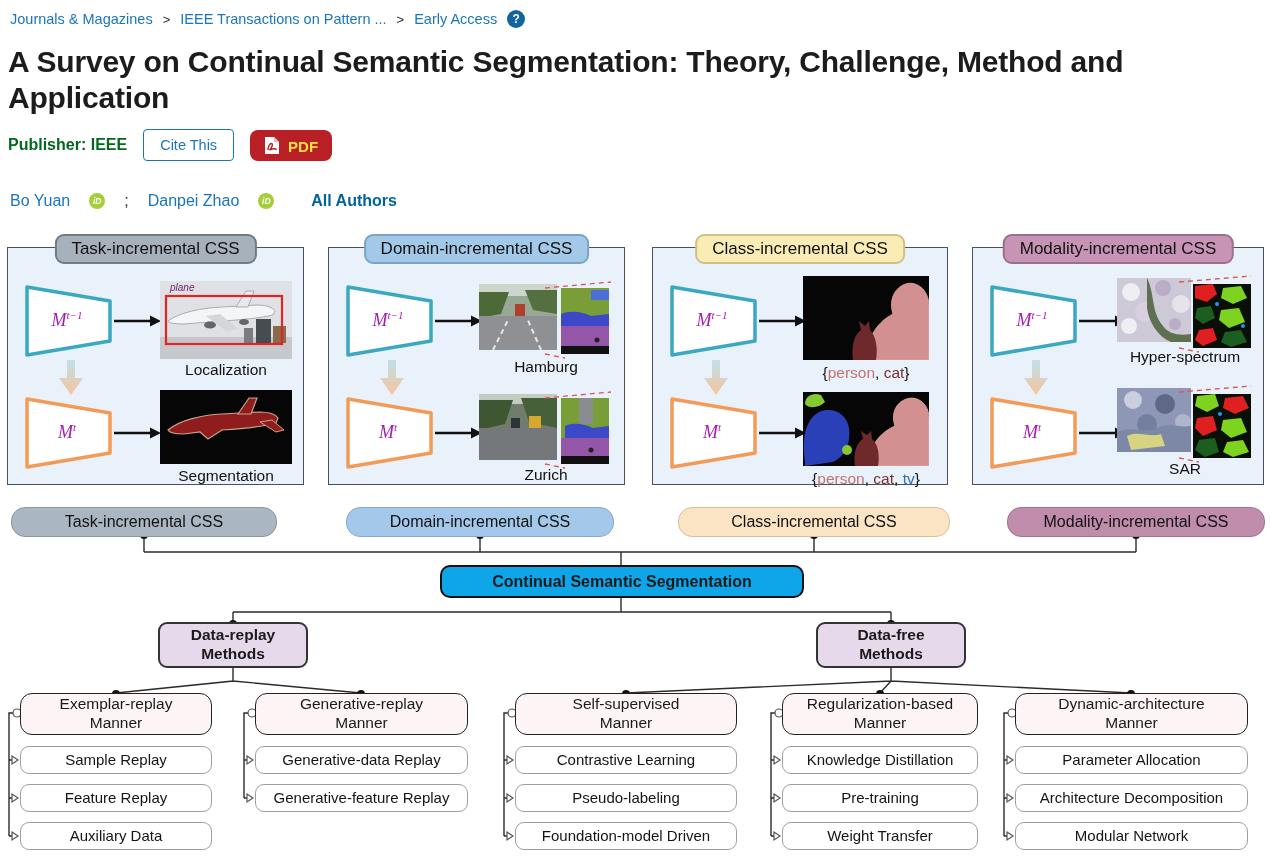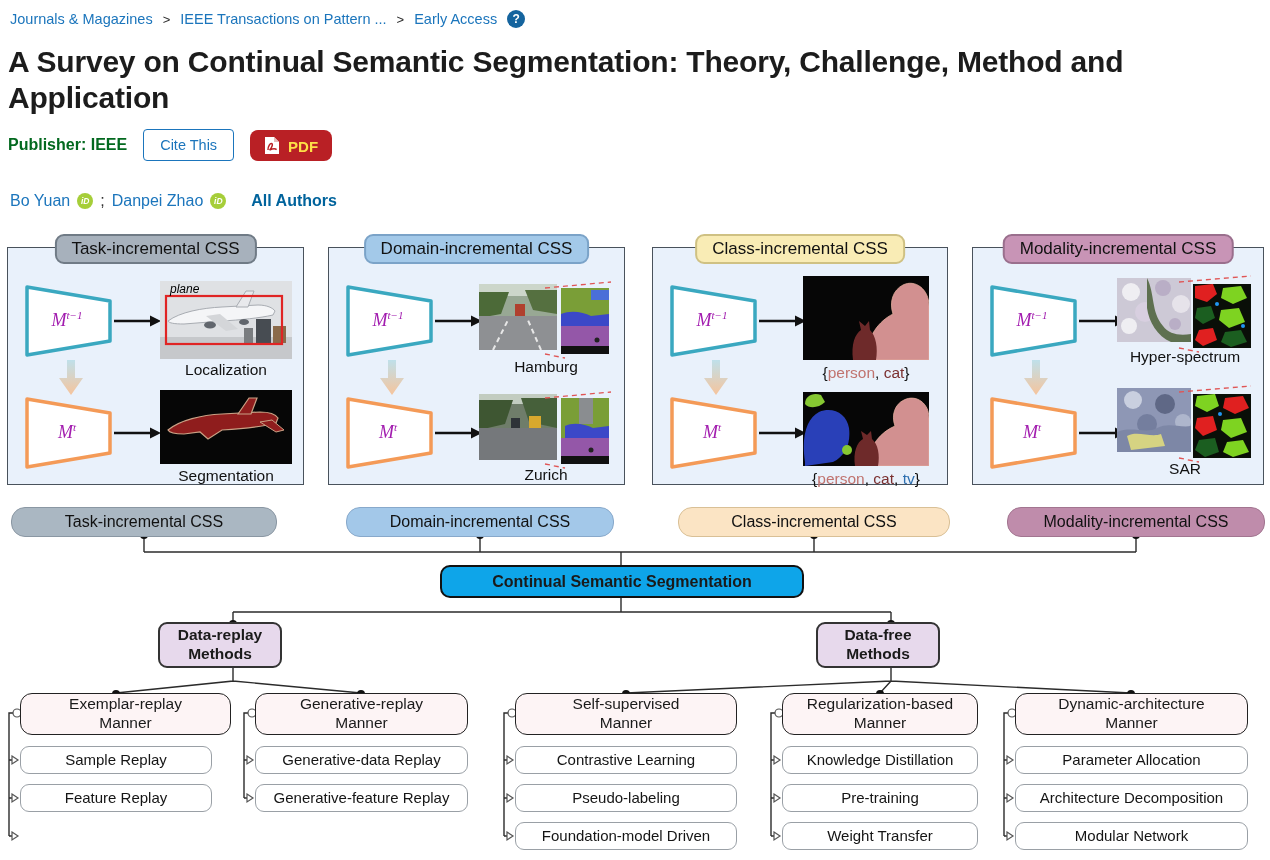--- a/index.html
+++ b/index.html
@@ -12,21 +12,21 @@
   .help-icon{display:inline-flex;width:18px;height:18px;border-radius:50%;background:#15649e;color:#fff;
              font-weight:bold;font-size:12px;align-items:center;justify-content:center;cursor:pointer;}
   .title{position:absolute;left:8px;top:44px;width:1254px;margin:0;font-size:30px;line-height:36px;
          font-weight:bold;color:#1c1c1c;letter-spacing:-0.2px;}
   .pub-row{position:absolute;left:8px;top:128px;height:34px;display:flex;align-items:center;gap:16px;}
   .publisher{font-size:16px;font-weight:bold;color:#03691f;}
   .cite-btn{background:#fff;border:1px solid #1b75bc;color:#1b75bc;font-size:14.5px;border-radius:4px;
             padding:7px 16px;cursor:pointer;font-family:inherit;}
   .pdf-btn{background:#b92025;border:none;color:#fde047;font-size:15px;font-weight:bold;border-radius:8px;
            padding:6px 14px;cursor:pointer;display:flex;align-items:flex-end;gap:8px;font-family:inherit;}
-  .authors-row{position:absolute;left:10px;top:192px;display:flex;align-items:center;gap:7px;font-size:16px;}
+  .authors-row{position:absolute;left:10px;top:192px;display:flex;align-items:center;gap:19px;font-size:16px;}
   .authors-row a{color:#1b75bc;text-decoration:none;cursor:pointer;}
   .orcid{display:inline-flex;width:16px;height:16px;border-radius:50%;background:#a6ce39;color:#fff;
          font-size:8.5px;font-style:italic;font-weight:bold;align-items:center;justify-content:center;}
   .auth-sep{color:#333;}
   .all-authors{font-weight:bold;color:#00639c !important;margin-left:18px;}
   
   .panel{position:absolute;top:247px;height:238px;background:#e9f1fb;border:1.5px solid #49525c;box-sizing:border-box;}
   .panel-pill{position:absolute;top:-14px;left:50%;transform:translateX(-50%);white-space:nowrap;
               padding:3px 15px;border-radius:9px;font-size:17px;color:#111;z-index:3;border:2px solid;}
   .pill-task-h{background:#a7b1bc;border-color:#707b86;}
@@ -36,36 +36,36 @@
   .trap{position:absolute;width:92px;height:74px;}
   .trap svg{position:absolute;left:0;top:0;}
   .mlabel{position:absolute;left:0;top:25px;width:86px;text-align:center;
           font-family:"Liberation Serif",serif;font-size:18px;color:#a21caf;}
   .mlabel sup{font-size:11px;font-style:italic;}
   .mlabel i{font-weight:500;}
   .grad-arrow{position:absolute;left:50px;top:112px;}
   .h-arrow{position:absolute;left:106px;width:48px;height:14px;}
   .img-label{position:absolute;text-align:center;font-size:15.5px;color:#111;}
   .pimg{position:absolute;overflow:hidden;}
-  .bbox-label{position:absolute;font-size:12px;font-style:italic;color:#000000;z-index:4;}
+  .bbox-label{position:absolute;font-size:10px;font-style:italic;color:#701a75;z-index:4;}
   .dash-overlay{position:absolute;pointer-events:none;}
   .w-person{color:#c0736f;}.w-cat{color:#7b3030;}.w-tv{color:#2d6fb0;}
   
   .lines{position:absolute;left:0;top:0;z-index:1;pointer-events:none;}
   .t-box{position:absolute;box-sizing:border-box;display:flex;flex-direction:column;align-items:center;
          justify-content:center;text-align:center;background:#0ea5e9;z-index:2;line-height:1.2;}
   .type-pill{position:absolute;top:507px;height:30px;border-radius:14px;border:1.5px solid;display:flex;
              align-items:center;justify-content:center;font-size:16px;color:#111;box-sizing:border-box;z-index:2;}
   .tp-task{background:#aab7c2;border-color:#8a97a3;}
   .tp-domain{background:#a3c8e9;border-color:#88a9cb;}
   .tp-class{background:#fbe4c4;border-color:#d9c096;}
   .tp-modality{background:#bf8cab;border-color:#a27590;}
   .root-box{left:440px;top:565px;width:364px;height:33px;border:2.5px solid #111;border-radius:10px;
             font-weight:bold;font-size:16px;}
-  .branch-box{width:124px;height:46px;top:622px;background:#e7d9ec;border:2px solid #333;border-radius:9px;
+  .branch-box{width:150px;height:46px;top:622px;background:#e7d9ec;border:2px solid #333;border-radius:9px;
               font-weight:bold;font-size:15.5px;}
   .group-box{top:693px;height:42px;background:#fdf4f5;border:1.8px solid #222;border-radius:12px;font-size:15.5px;}
   .leaf-box{height:28px;background:#fff;border:1.5px solid #9aa0a6;border-radius:9px;font-size:15px;color:#151515;}
 </style>
 </head>
 <body>
 
 <div class="page">
 
   <svg width="0" height="0" style="position:absolute">
@@ -441,21 +441,21 @@
 
   <div class="t-box branch-box" style="left:158px;">
     <span>Data-replay</span>
     <span>Methods</span>
   </div>
   <div class="t-box branch-box" style="left:816px;">
     <span>Data-free</span>
     <span>Methods</span>
   </div>
 
-  <div class="t-box group-box" style="left:20px;width:211px;">
+  <div class="t-box group-box" style="left:20px;width:192px;">
     <span>Exemplar-replay</span>
     <span>Manner</span>
   </div>
   <div class="t-box group-box" style="left:255px;width:213px;">
     <span>Generative-replay</span>
     <span>Manner</span>
   </div>
   <div class="t-box group-box" style="left:515px;width:222px;">
     <span>Self-supervised</span>
     <span>Manner</span>
@@ -464,20 +464,21 @@
     <span>Regularization-based</span>
     <span>Manner</span>
   </div>
   <div class="t-box group-box" style="left:1015px;width:233px;">
     <span>Dynamic-architecture</span>
     <span>Manner</span>
   </div>
 
   <div class="t-box leaf-box" style="left:20px;width:192px;top:746px;">Sample Replay</div>
   <div class="t-box leaf-box" style="left:20px;width:192px;top:784px;">Feature Replay</div>
+  <div class="t-box leaf-box" style="left:20px;width:192px;top:822px;">Auxiliary Data</div>
 
   <div class="t-box leaf-box" style="left:255px;width:213px;top:746px;">Generative-data Replay</div>
   <div class="t-box leaf-box" style="left:255px;width:213px;top:784px;">Generative-feature Replay</div>
 
   <div class="t-box leaf-box" style="left:515px;width:222px;top:746px;">Contrastive Learning</div>
   <div class="t-box leaf-box" style="left:515px;width:222px;top:784px;">Pseudo-labeling</div>
   <div class="t-box leaf-box" style="left:515px;width:222px;top:822px;">Foundation-model Driven</div>
 
   <div class="t-box leaf-box" style="left:782px;width:196px;top:746px;">Knowledge Distillation</div>
   <div class="t-box leaf-box" style="left:782px;width:196px;top:784px;">Pre-training</div>

